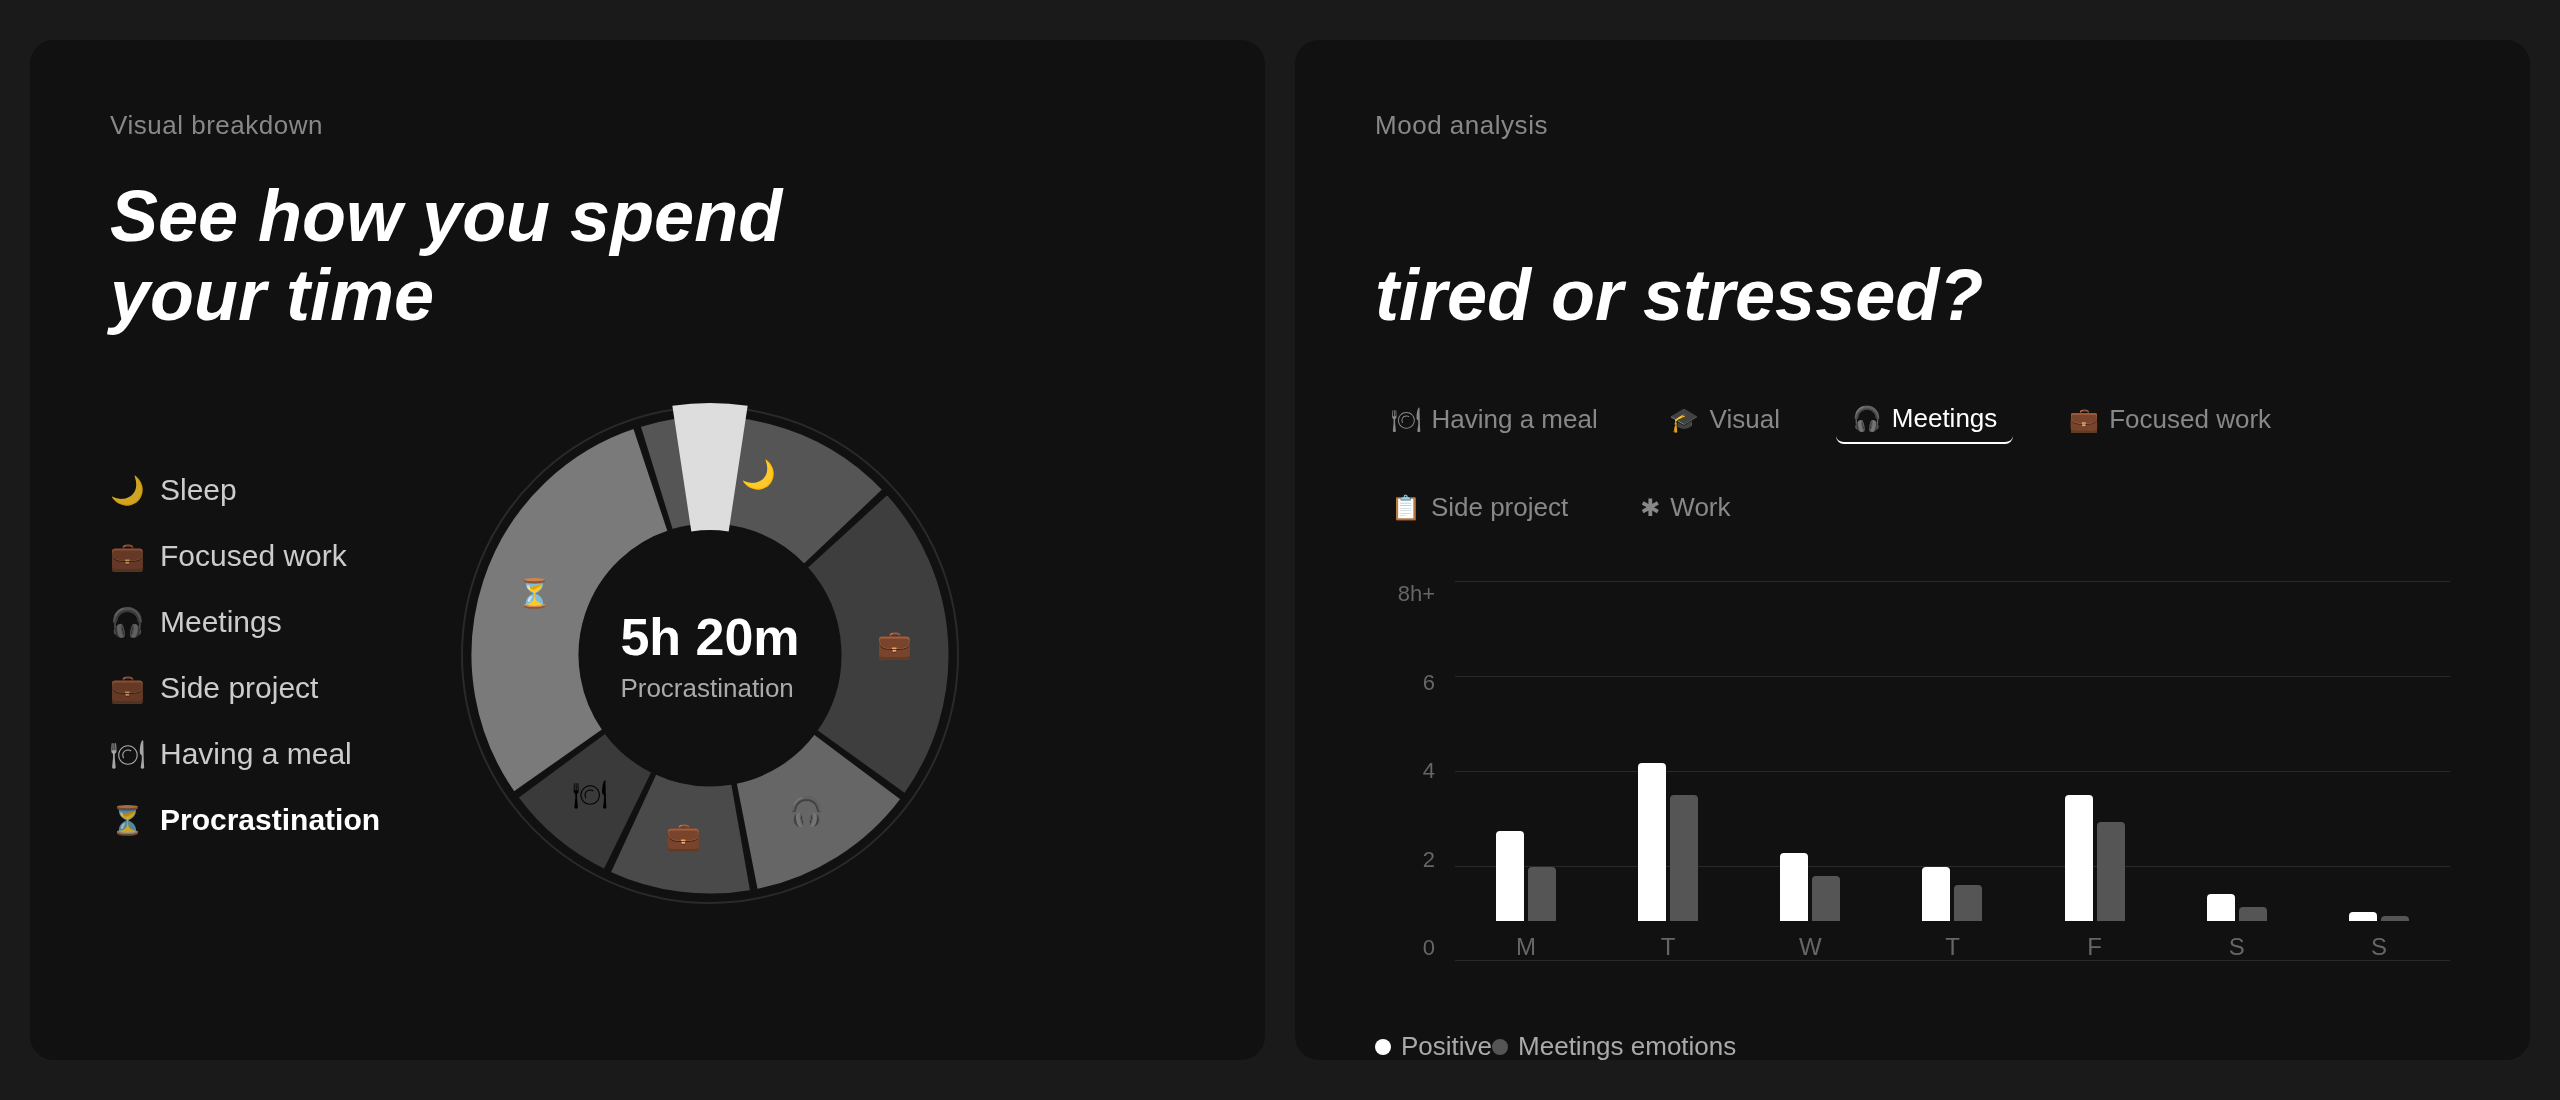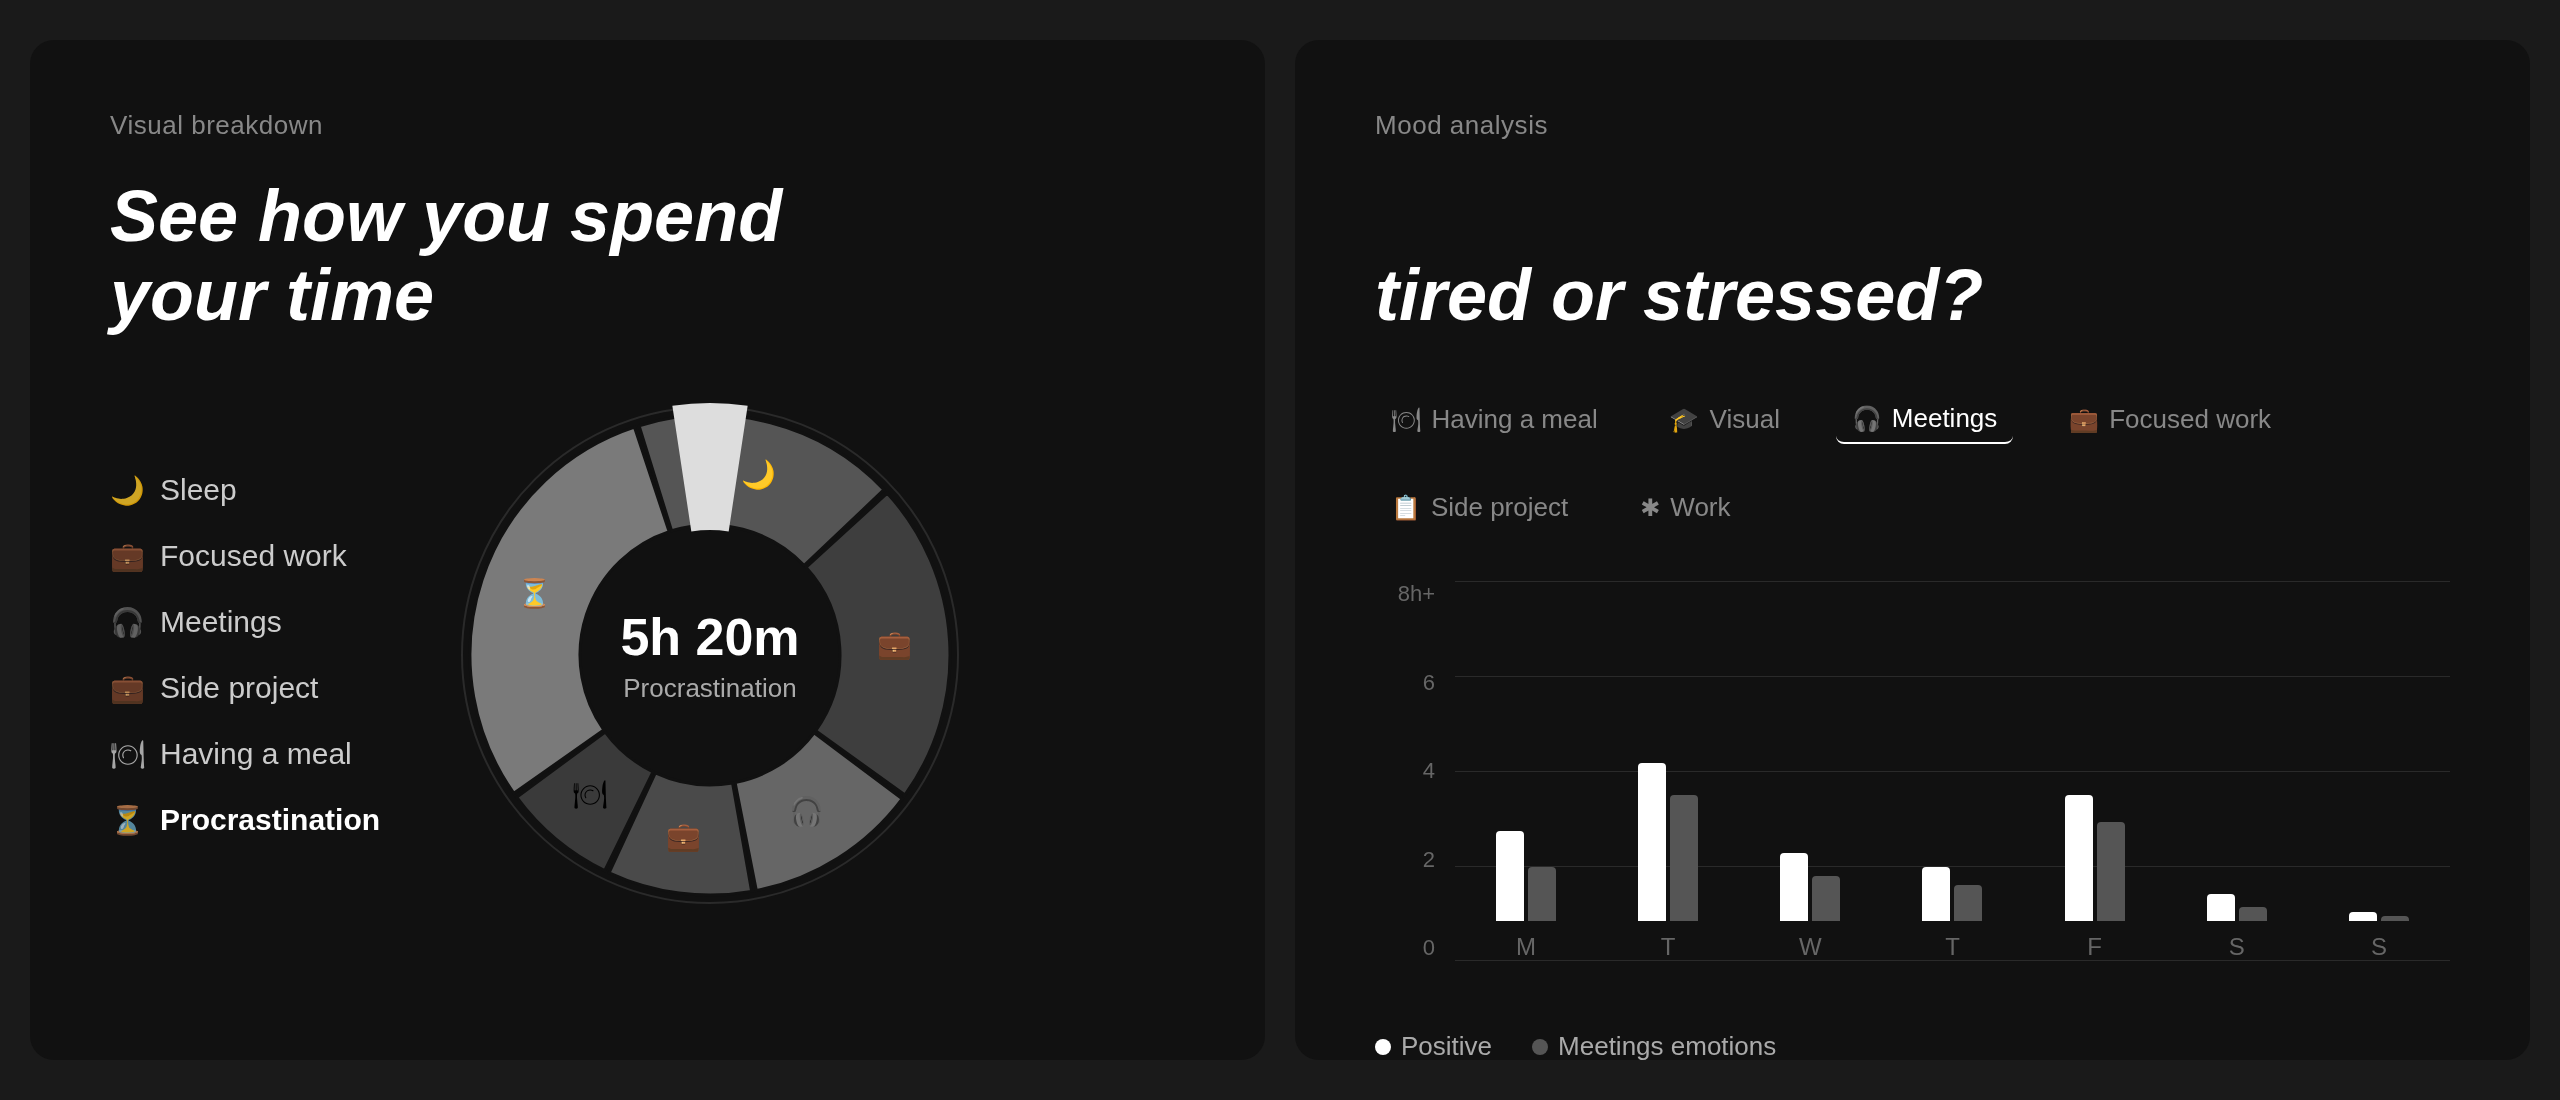--- a/index.html
+++ b/index.html
@@ -78,21 +78,21 @@
       position: relative;
       width: 520px;
       height: 520px;
       flex-shrink: 0;
     }
     .donut-center {
       position: absolute;
       top: 50%;
       left: 50%;
       transform: translate(-50%, -50%);
-      text-align: center;
+      text-align: left;
       z-index: 10;
     }
     .donut-time {
       font-size: 52px;
       font-weight: 700;
       color: #fff;
     }
     .donut-label {
       font-size: 26px;
       color: #aaa;
@@ -190,21 +190,20 @@
       background: #555555;
     }
     .day-label {
       font-size: 24px;
       color: #666;
       margin-top: 12px;
       text-align: center;
     }
     .legend-row {
       display: flex;
-      gap: 40px;
       align-items: center;
       margin-top: 30px;
     }
     .legend-dot {
       width: 16px;
       height: 16px;
       border-radius: 50%;
       display: inline-block;
       margin-right: 10px;
     }

